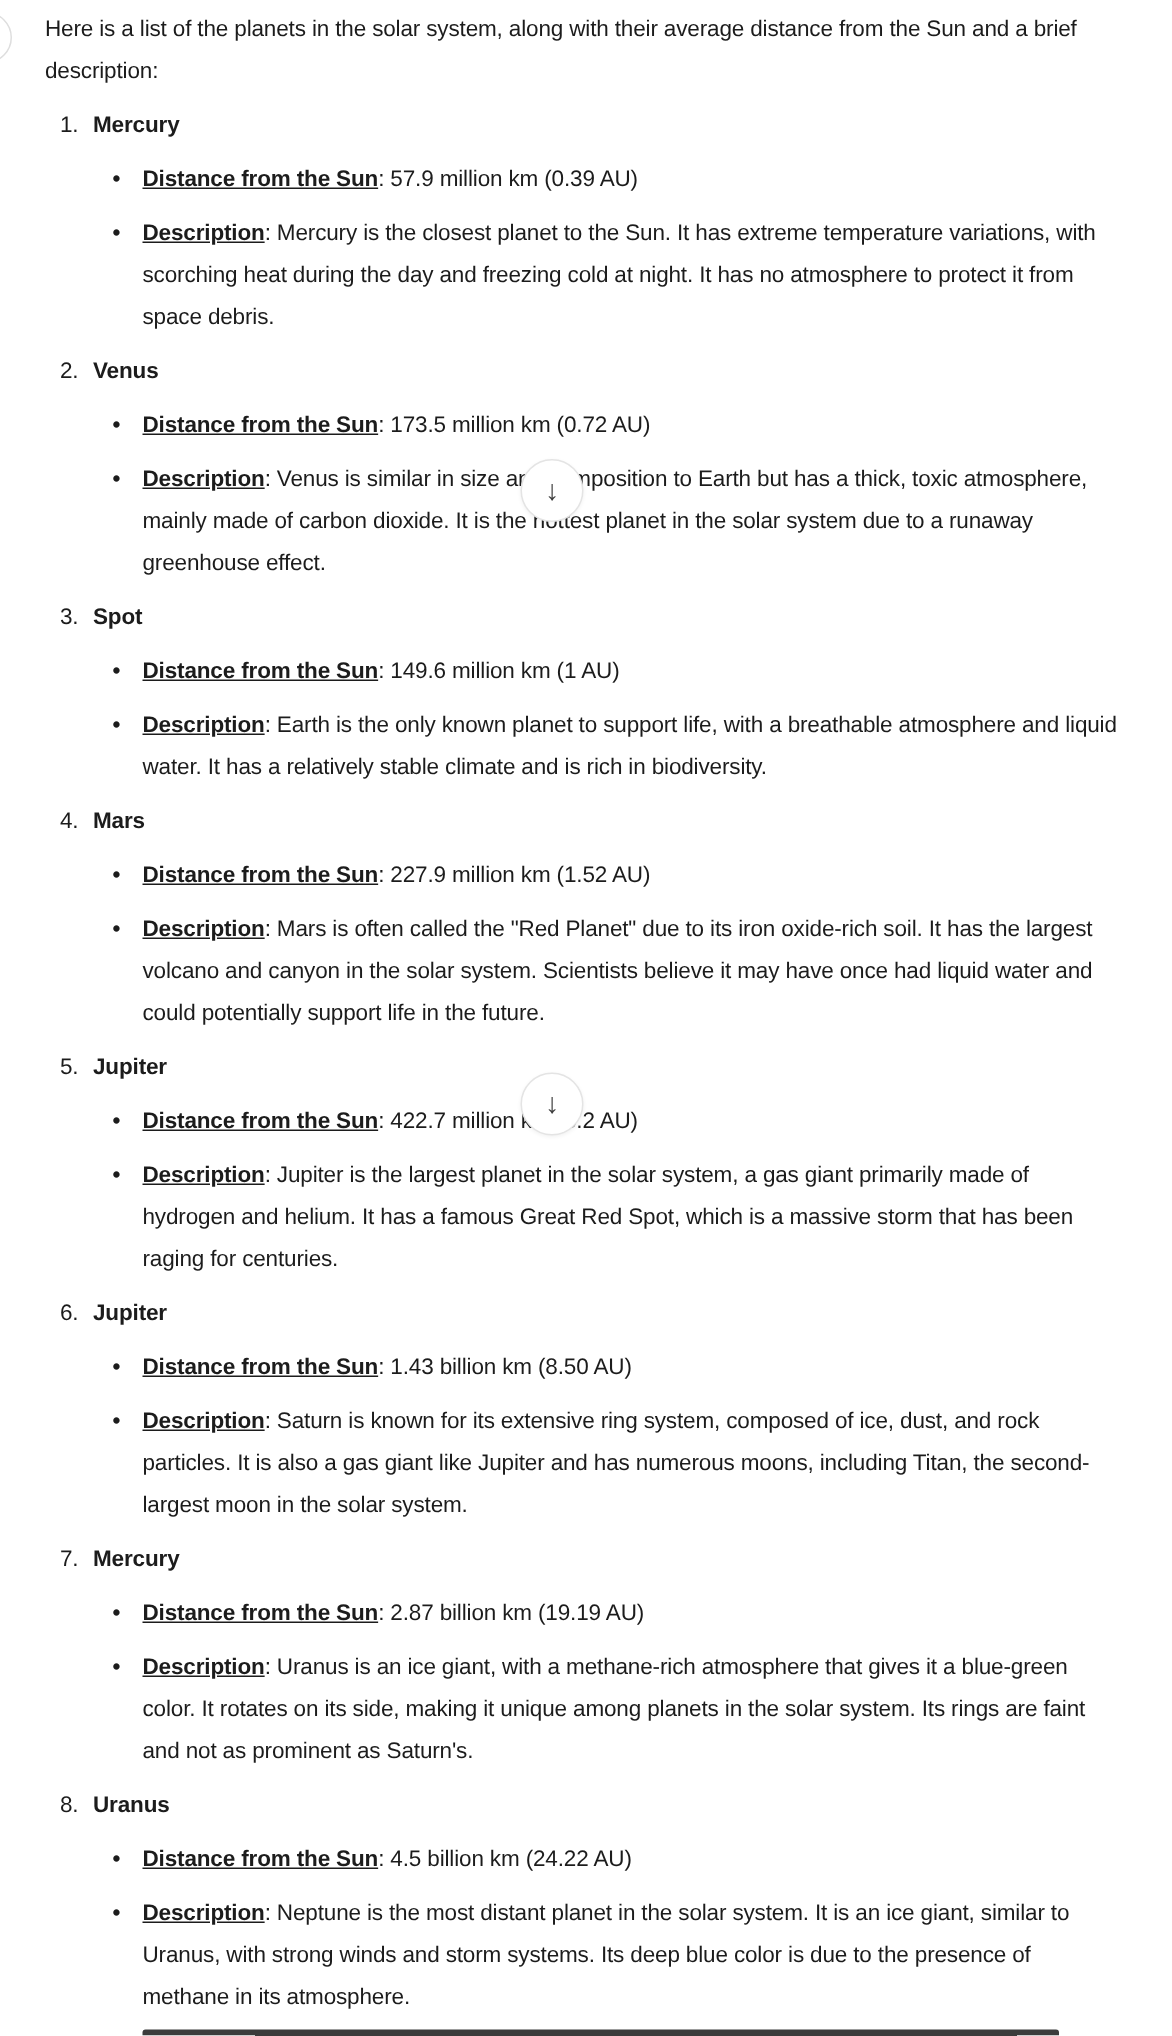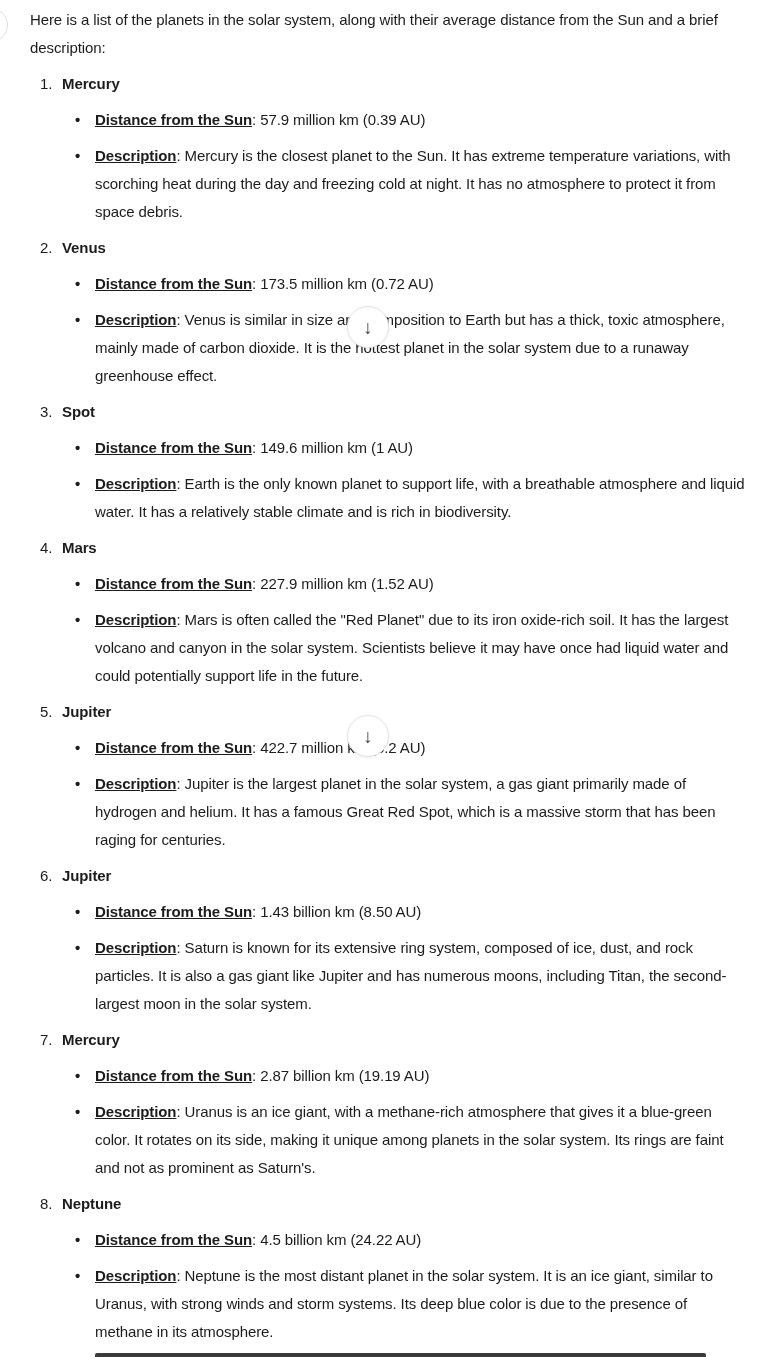--- a/index.html
+++ b/index.html
@@ -152,21 +152,21 @@
     </div>
     <div class="bullet-row">
       <span class="bullet-dot">•</span>
       <div class="bullet-text"><span class="b">Description</span><span>: </span><span>Uranus is an ice giant, with a methane-rich atmosphere that gives it a blue-green color. It rotates on its side, making it unique among planets in the solar system. Its rings are faint and not as prominent as Saturn's.</span></div>
     </div>
   </div>
 
   <div class="planet">
     <div class="planet-header">
       <span class="planet-num">8.</span>
-      <span class="planet-name">Neptune</span>
+      <span class="planet-name">Uranus</span>
     </div>
     <div class="bullet-row">
       <span class="bullet-dot">•</span>
       <div class="bullet-text"><span class="b">Distance from the Sun</span><span>: </span><span>4.5 billion km (24.22 AU)</span></div>
     </div>
     <div class="bullet-row">
       <span class="bullet-dot">•</span>
       <div class="bullet-text"><span class="b">Description</span><span>: </span><span>Neptune is the most distant planet in the solar system. It is an ice giant, similar to Uranus, with strong winds and storm systems. Its deep blue color is due to the presence of methane in its atmosphere.</span></div>
     </div>
   </div>

